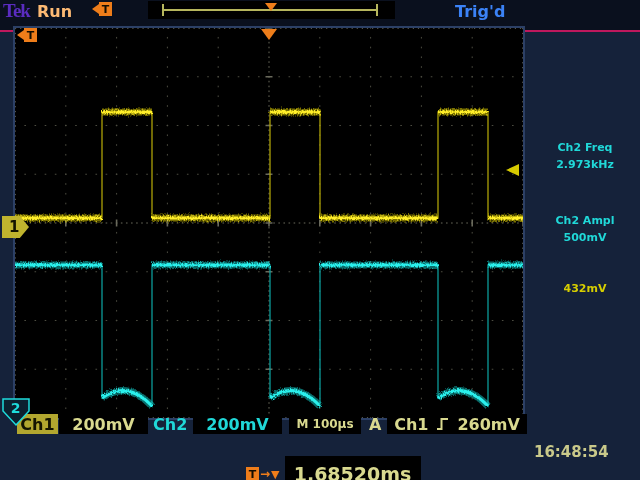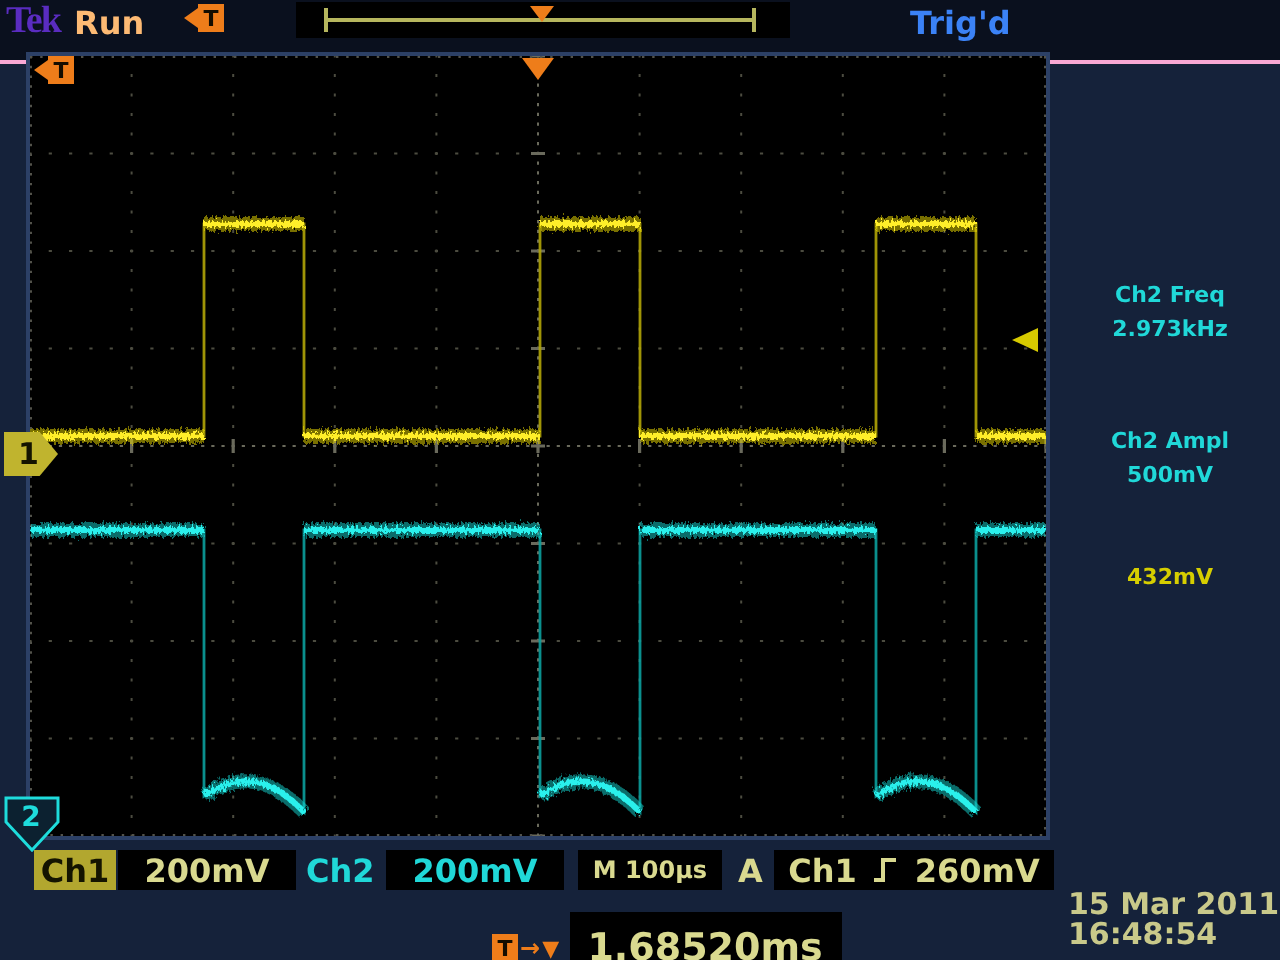--- a/index.html
+++ b/index.html
@@ -1,20 +1,20 @@
 <!DOCTYPE html>
 <html><head>
 <meta charset="utf-8">
 <style>
   html,body{margin:0;padding:0;background:#000;}
   .screen{position:relative;width:640px;height:480px;background:#15223a;overflow:hidden;
           font-family:"DejaVu Sans","Liberation Sans",sans-serif;}
   
   .topbar{position:absolute;left:0;top:0;width:640px;height:32px;background:#0a101e;
-          border-bottom:2px solid #f9a8d4;box-sizing:border-box;}
+          border-bottom:2px solid #be185d;box-sizing:border-box;}
   .tek{position:absolute;left:3px;top:0px;font-family:"Liberation Serif",serif;font-weight:bold;
        font-size:19px;color:#5a2cc0;letter-spacing:-1px;}
   .run{position:absolute;left:37px;top:2px;font-size:16px;font-weight:bold;color:#fdba74;}
   .trigd{position:absolute;left:455px;top:2px;font-size:16px;font-weight:bold;color:#3b82f6;}
   .t-flag{position:absolute;display:flex;align-items:center;}
   .t-flag .tri{width:0;height:0;border-top:5px solid transparent;border-bottom:5px solid transparent;
                border-right:7px solid #ee7d1a;}
   .t-flag .tbox{width:13px;height:14px;background:#ee7d1a;color:#140d00;font-size:11px;font-weight:bold;
                 display:flex;align-items:center;justify-content:center;line-height:1;}
   .tflag-top{left:92px;top:2px;}
@@ -33,21 +33,21 @@
            border-top:11px solid #ee7d1a;}
   .triglevel{position:absolute;left:506px;top:164px;width:0;height:0;z-index:5;
              border-top:6px solid transparent;border-bottom:6px solid transparent;
              border-right:13px solid #d6ca00;}
   .ch1m{position:absolute;left:2px;top:216px;width:27px;height:22px;background:#c0b42e;z-index:6;
         clip-path:polygon(0 0,66% 0,100% 50%,66% 100%,0 100%);
         color:#141400;font-weight:bold;font-size:15px;display:flex;align-items:center;
         padding-left:7px;box-sizing:border-box;}
   .ch2m{position:absolute;left:2px;top:398px;z-index:6;}
   
-  .statusbar{position:absolute;left:0;top:425px;width:640px;height:21px;}
+  .statusbar{position:absolute;left:0;top:414px;width:640px;height:21px;}
   .sb-box{position:absolute;top:0;height:20px;background:#000;color:#d9d98f;font-weight:bold;
           font-size:16px;display:flex;align-items:center;justify-content:center;}
   .sb-ch1label{position:absolute;left:17px;top:0;width:41px;height:20px;background:#b2a72f;
                color:#141400;font-weight:bold;font-size:16px;display:flex;align-items:center;
                justify-content:center;}
   .sb-ch1val{left:59px;width:89px;}
   .sb-ch2label{position:absolute;left:153px;top:1px;color:#20d8d8;font-weight:bold;font-size:16px;}
   .sb-ch2val{left:193px;width:89px;color:#20d8d8;}
   .sb-m{left:289px;width:72px;font-size:12px;}
   .sb-a{position:absolute;left:369px;top:1px;color:#d9d98f;font-weight:bold;font-size:16px;}
@@ -154,21 +154,20 @@
     </div>
   </div>
 
   <div class="delay">
     <span class="tbox">T</span>
     <span class="darr">→</span>
     <span class="dtri">▼</span>
     <span class="delaybox">1.68520ms</span>
   </div>
   <div class="dt">
-    <div>15 Mar 2011</div>
     <div>16:48:54</div>
   </div>
 
   <div class="meas m0" style="color: rgb(32, 216, 216);">
     <div>Ch2 Freq</div>
     <div>2.973kHz</div>
   </div>
   <div class="meas m1" style="color: rgb(32, 216, 216);">
     <div>Ch2 Ampl</div>
     <div>500mV</div>

